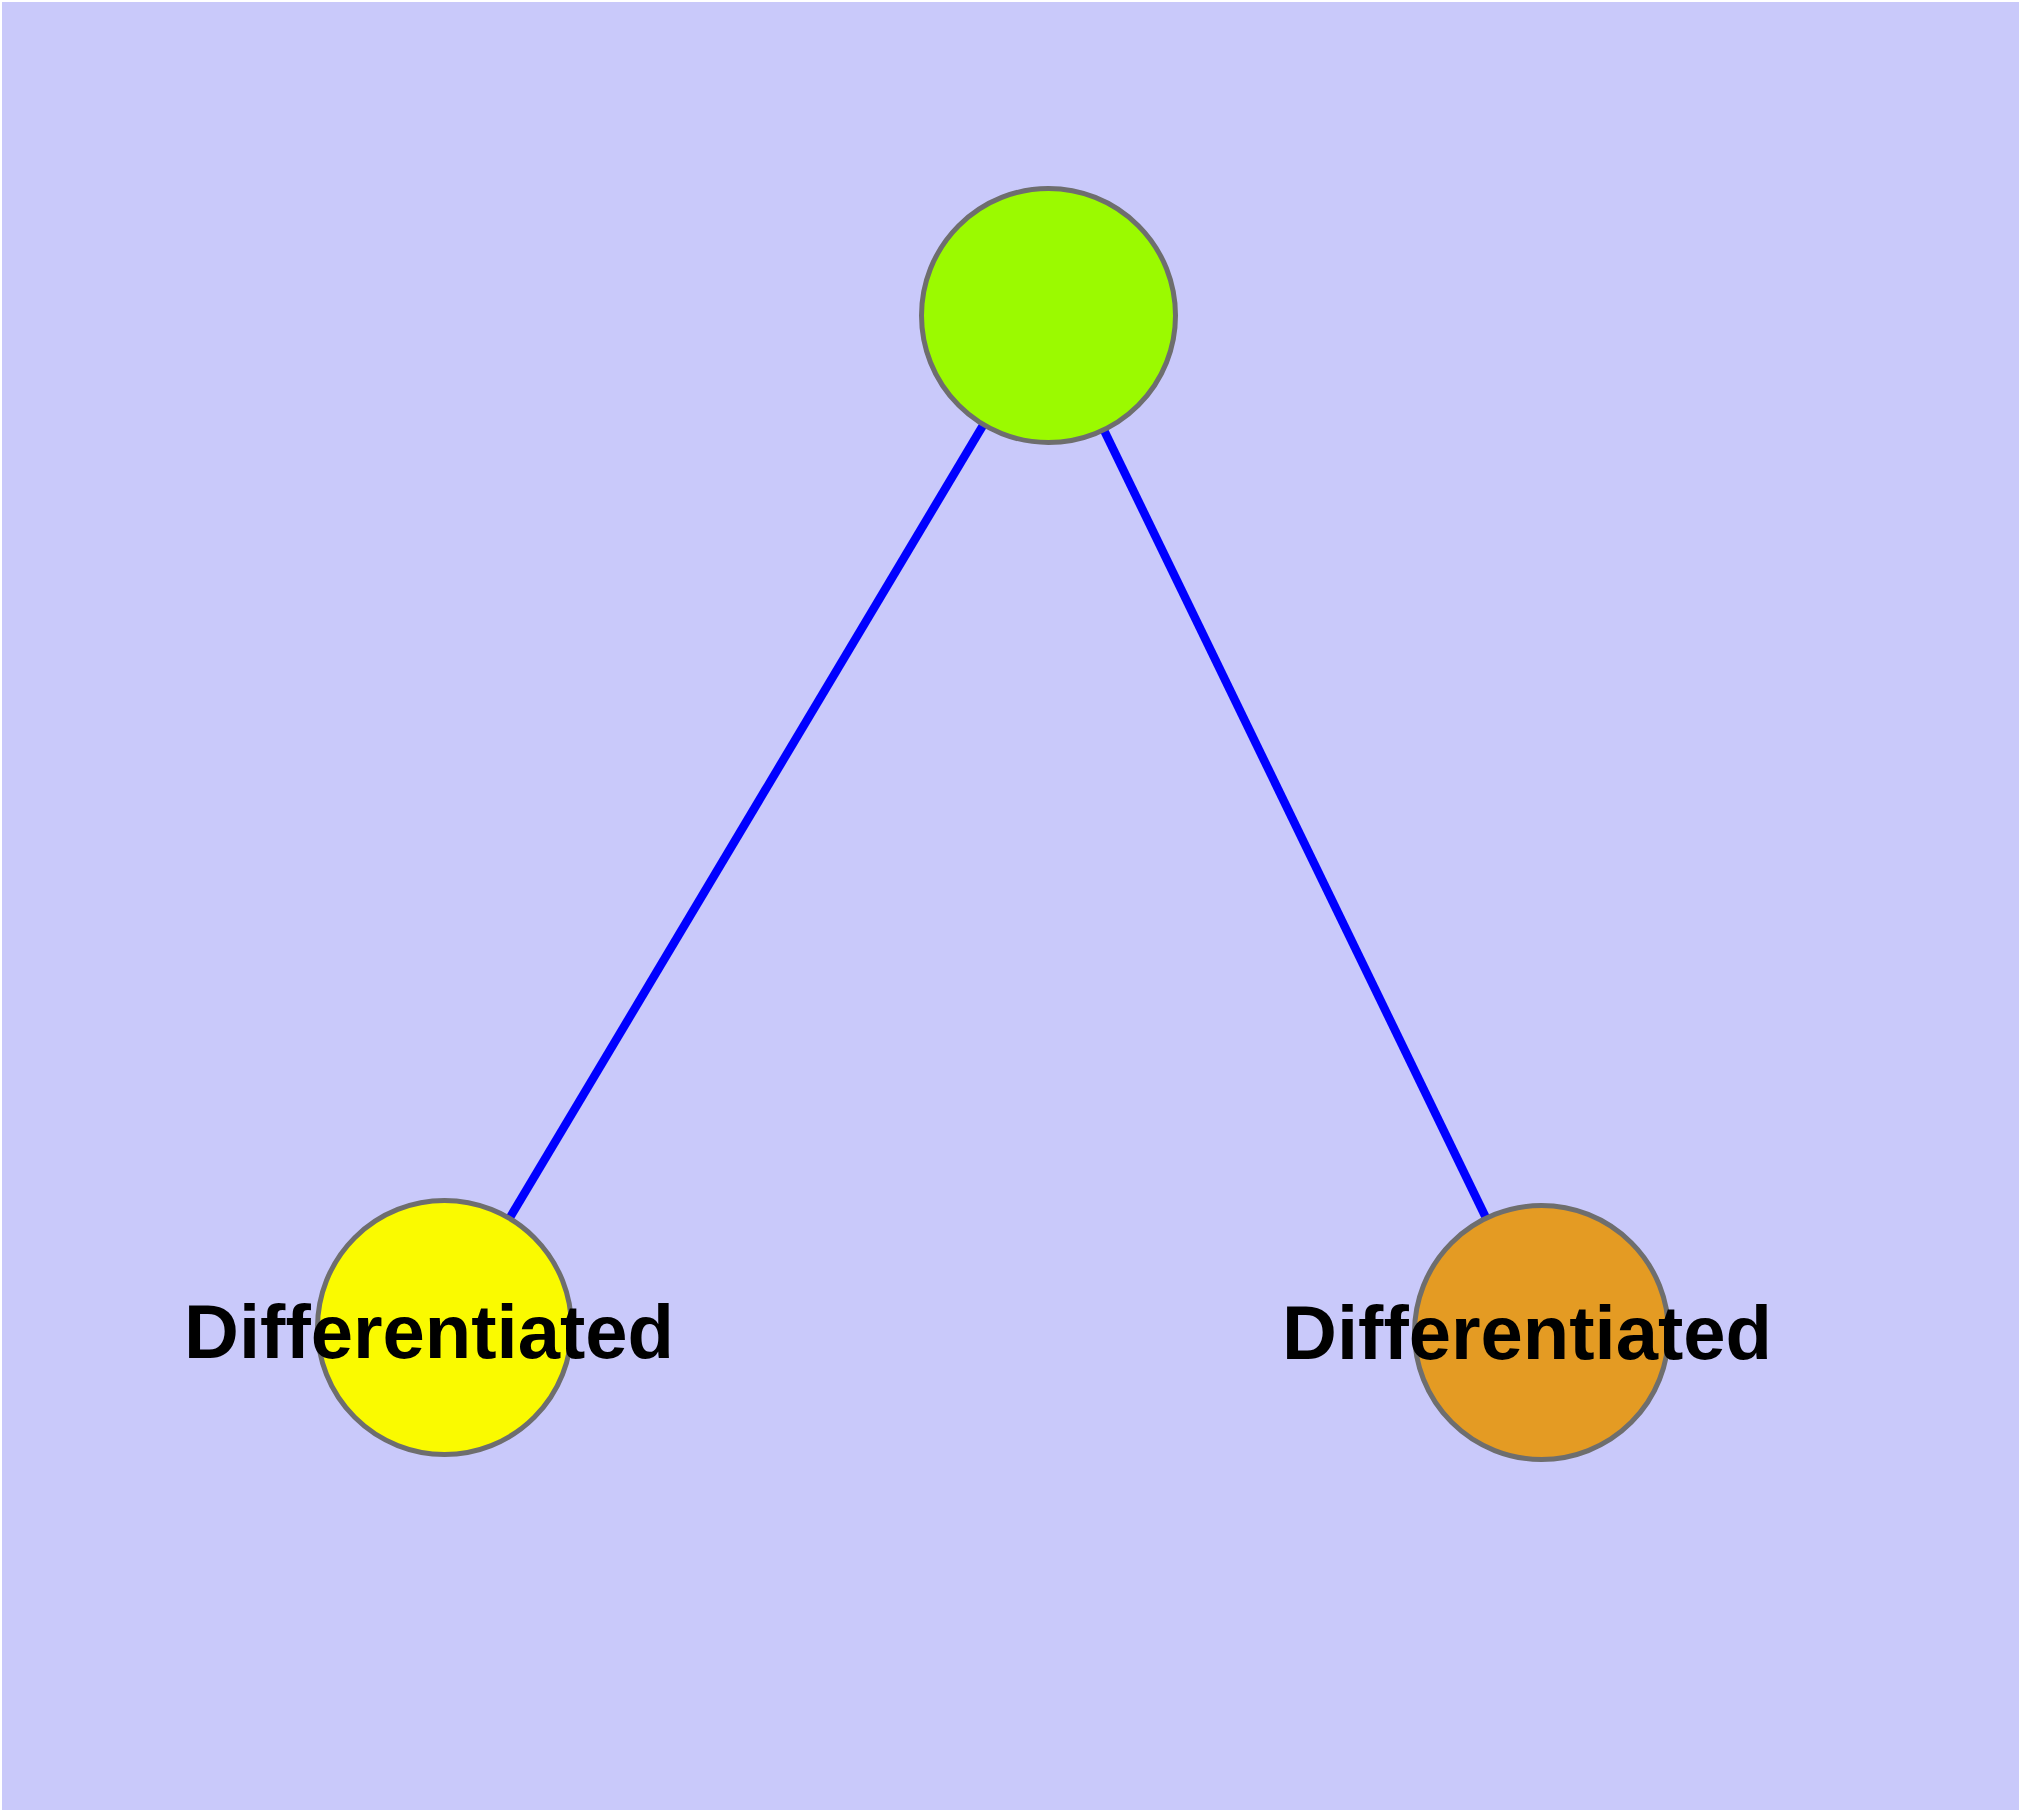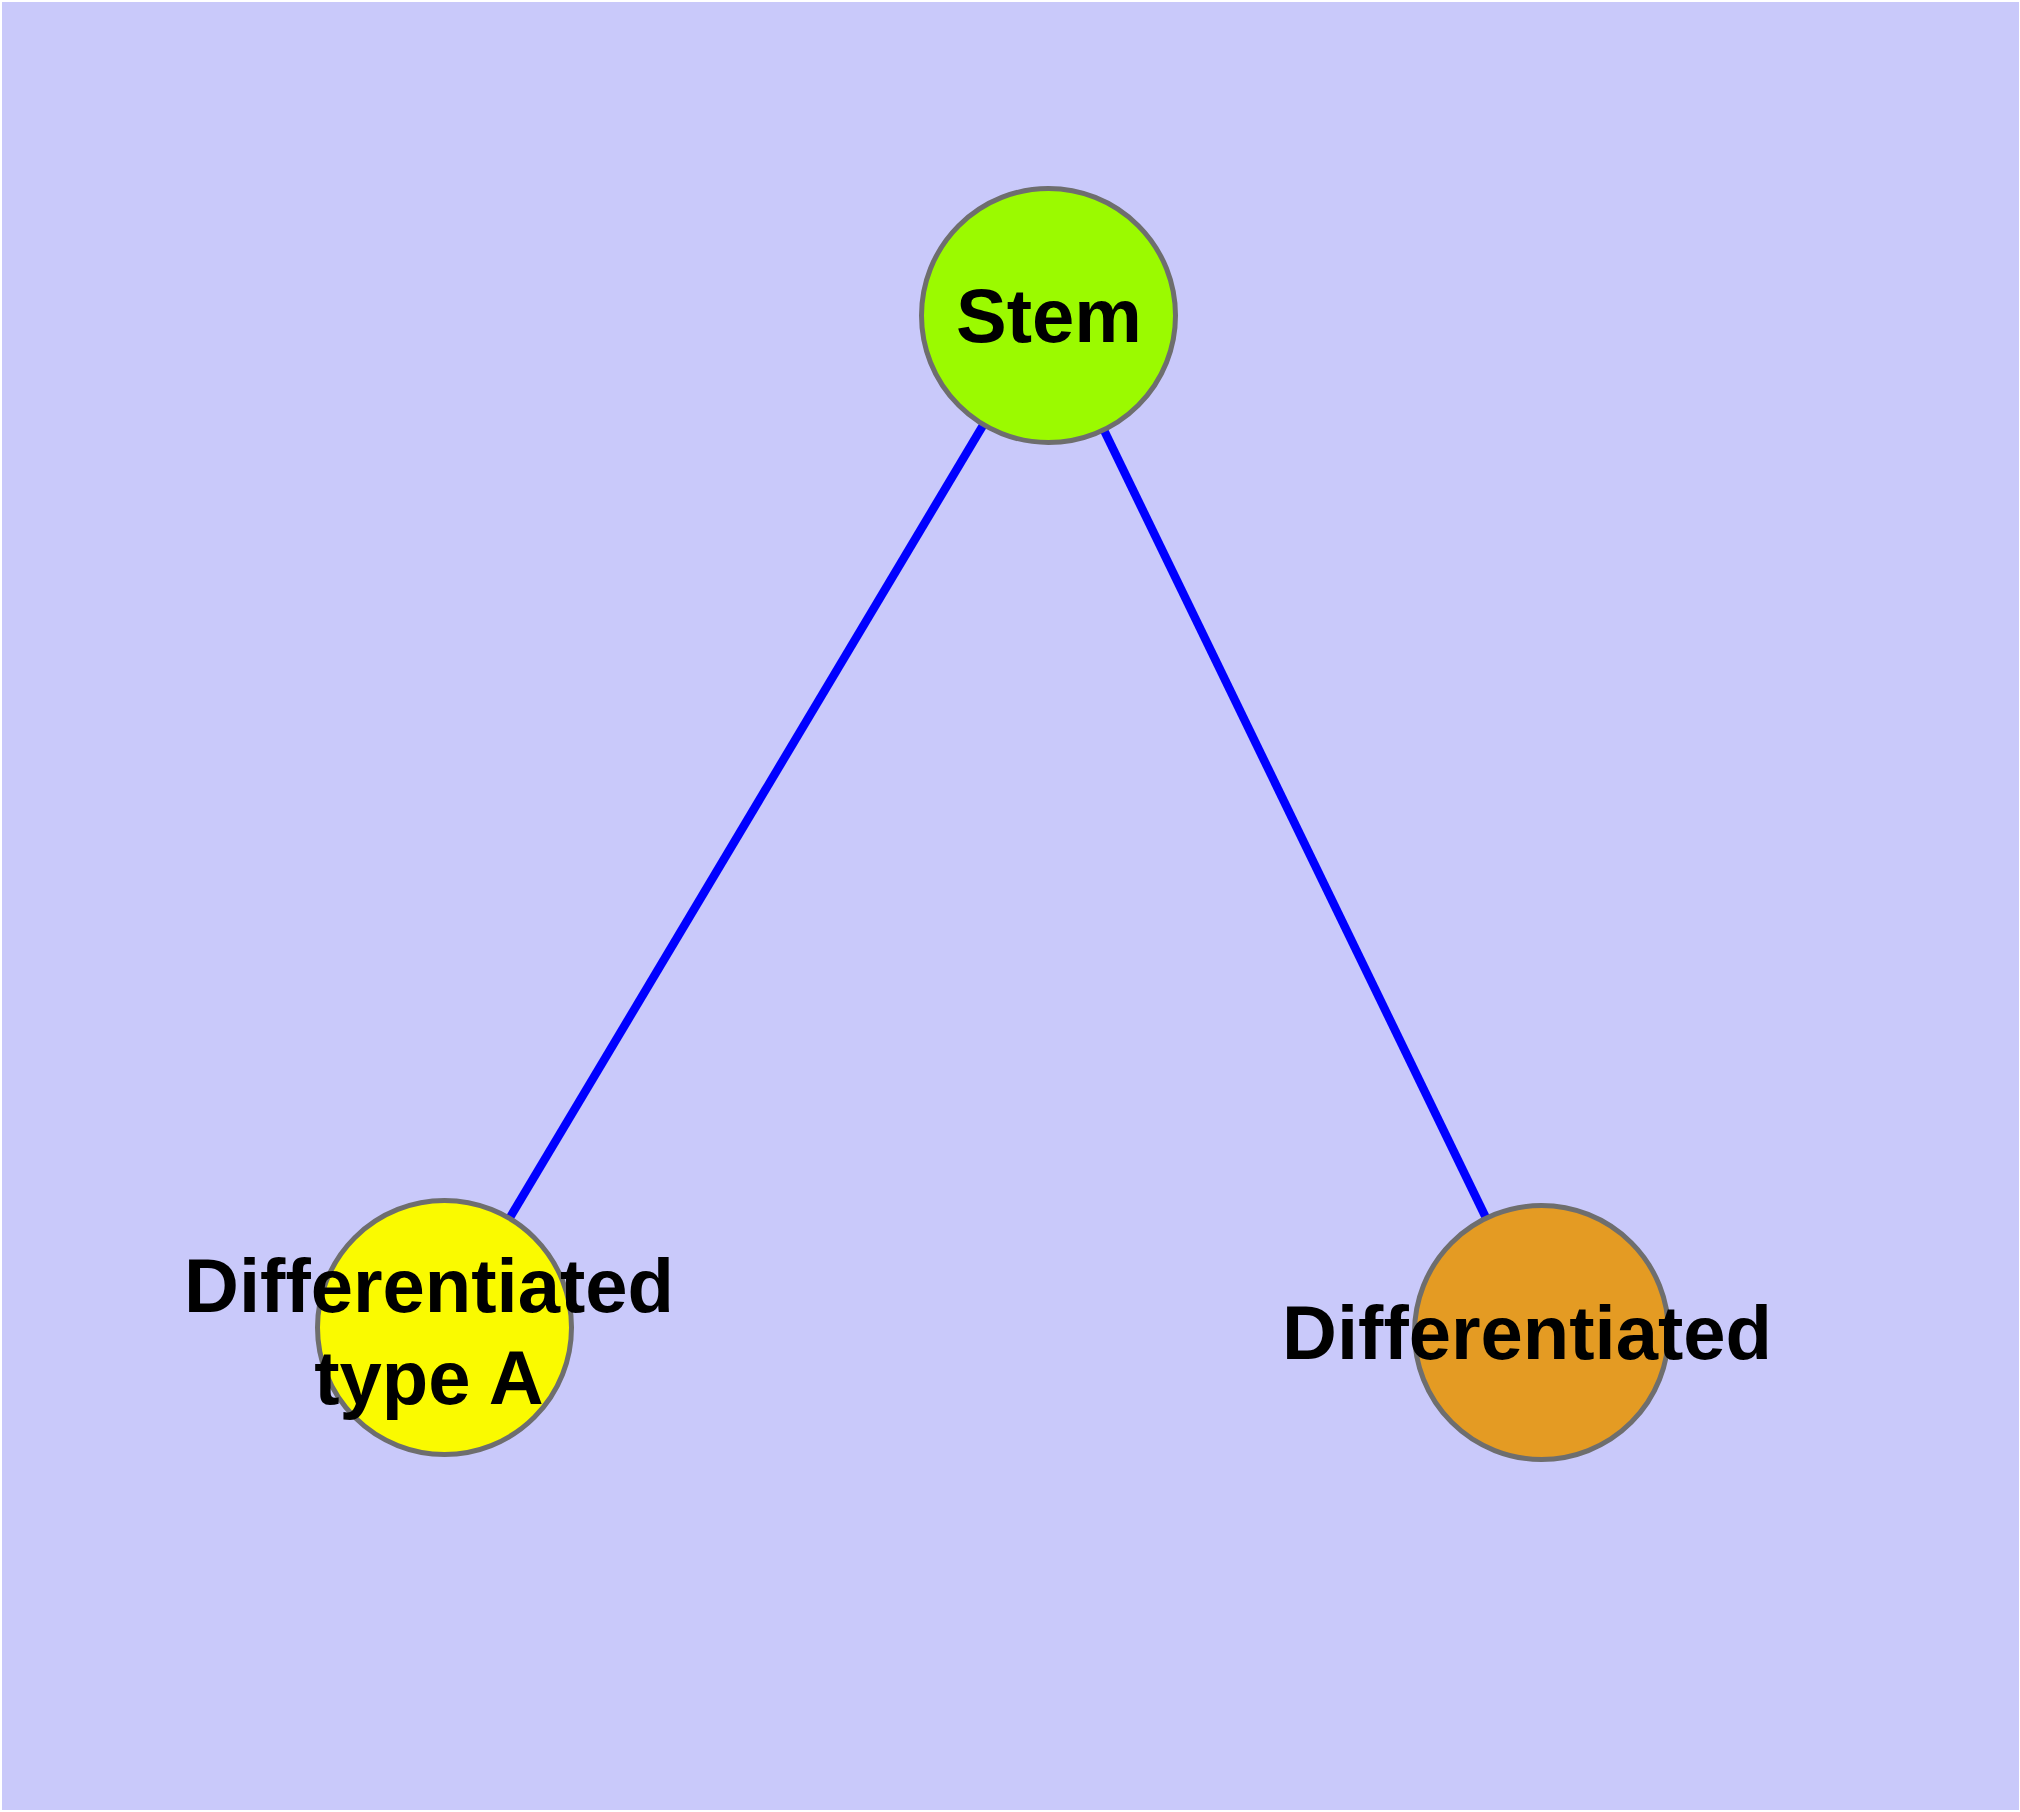--- a/index.html
+++ b/index.html
@@ -63,25 +63,23 @@
     <line class="edge" x1="1235" y1="370" x2="522" y2="1564" style="stroke: rgb(0, 0, 255);"></line>
     <line class="edge" x1="1235" y1="370" x2="1817" y2="1570" style="stroke: rgb(0, 0, 255);"></line>
   </svg>
 
   <div class="node node-stem" style="background-color: rgb(155, 250, 0);"></div>
 
   <div class="node node-type-a" style="background-color: rgb(250, 250, 0);"></div>
 
   <div class="node node-type-b" style="background-color: rgb(228, 155, 35);"></div>
 
-  <div class="node-label label-stem">Stem</div>
 
   <div class="node-label label-type-a">
     <span class="label-line">Differentiated</span>
-    <span class="label-line">type A</span>
   </div>
 
   <div class="node-label label-type-b">
     <span class="label-line">Differentiated</span>
   </div>
 
 </div>
 
 
 </body></html>

